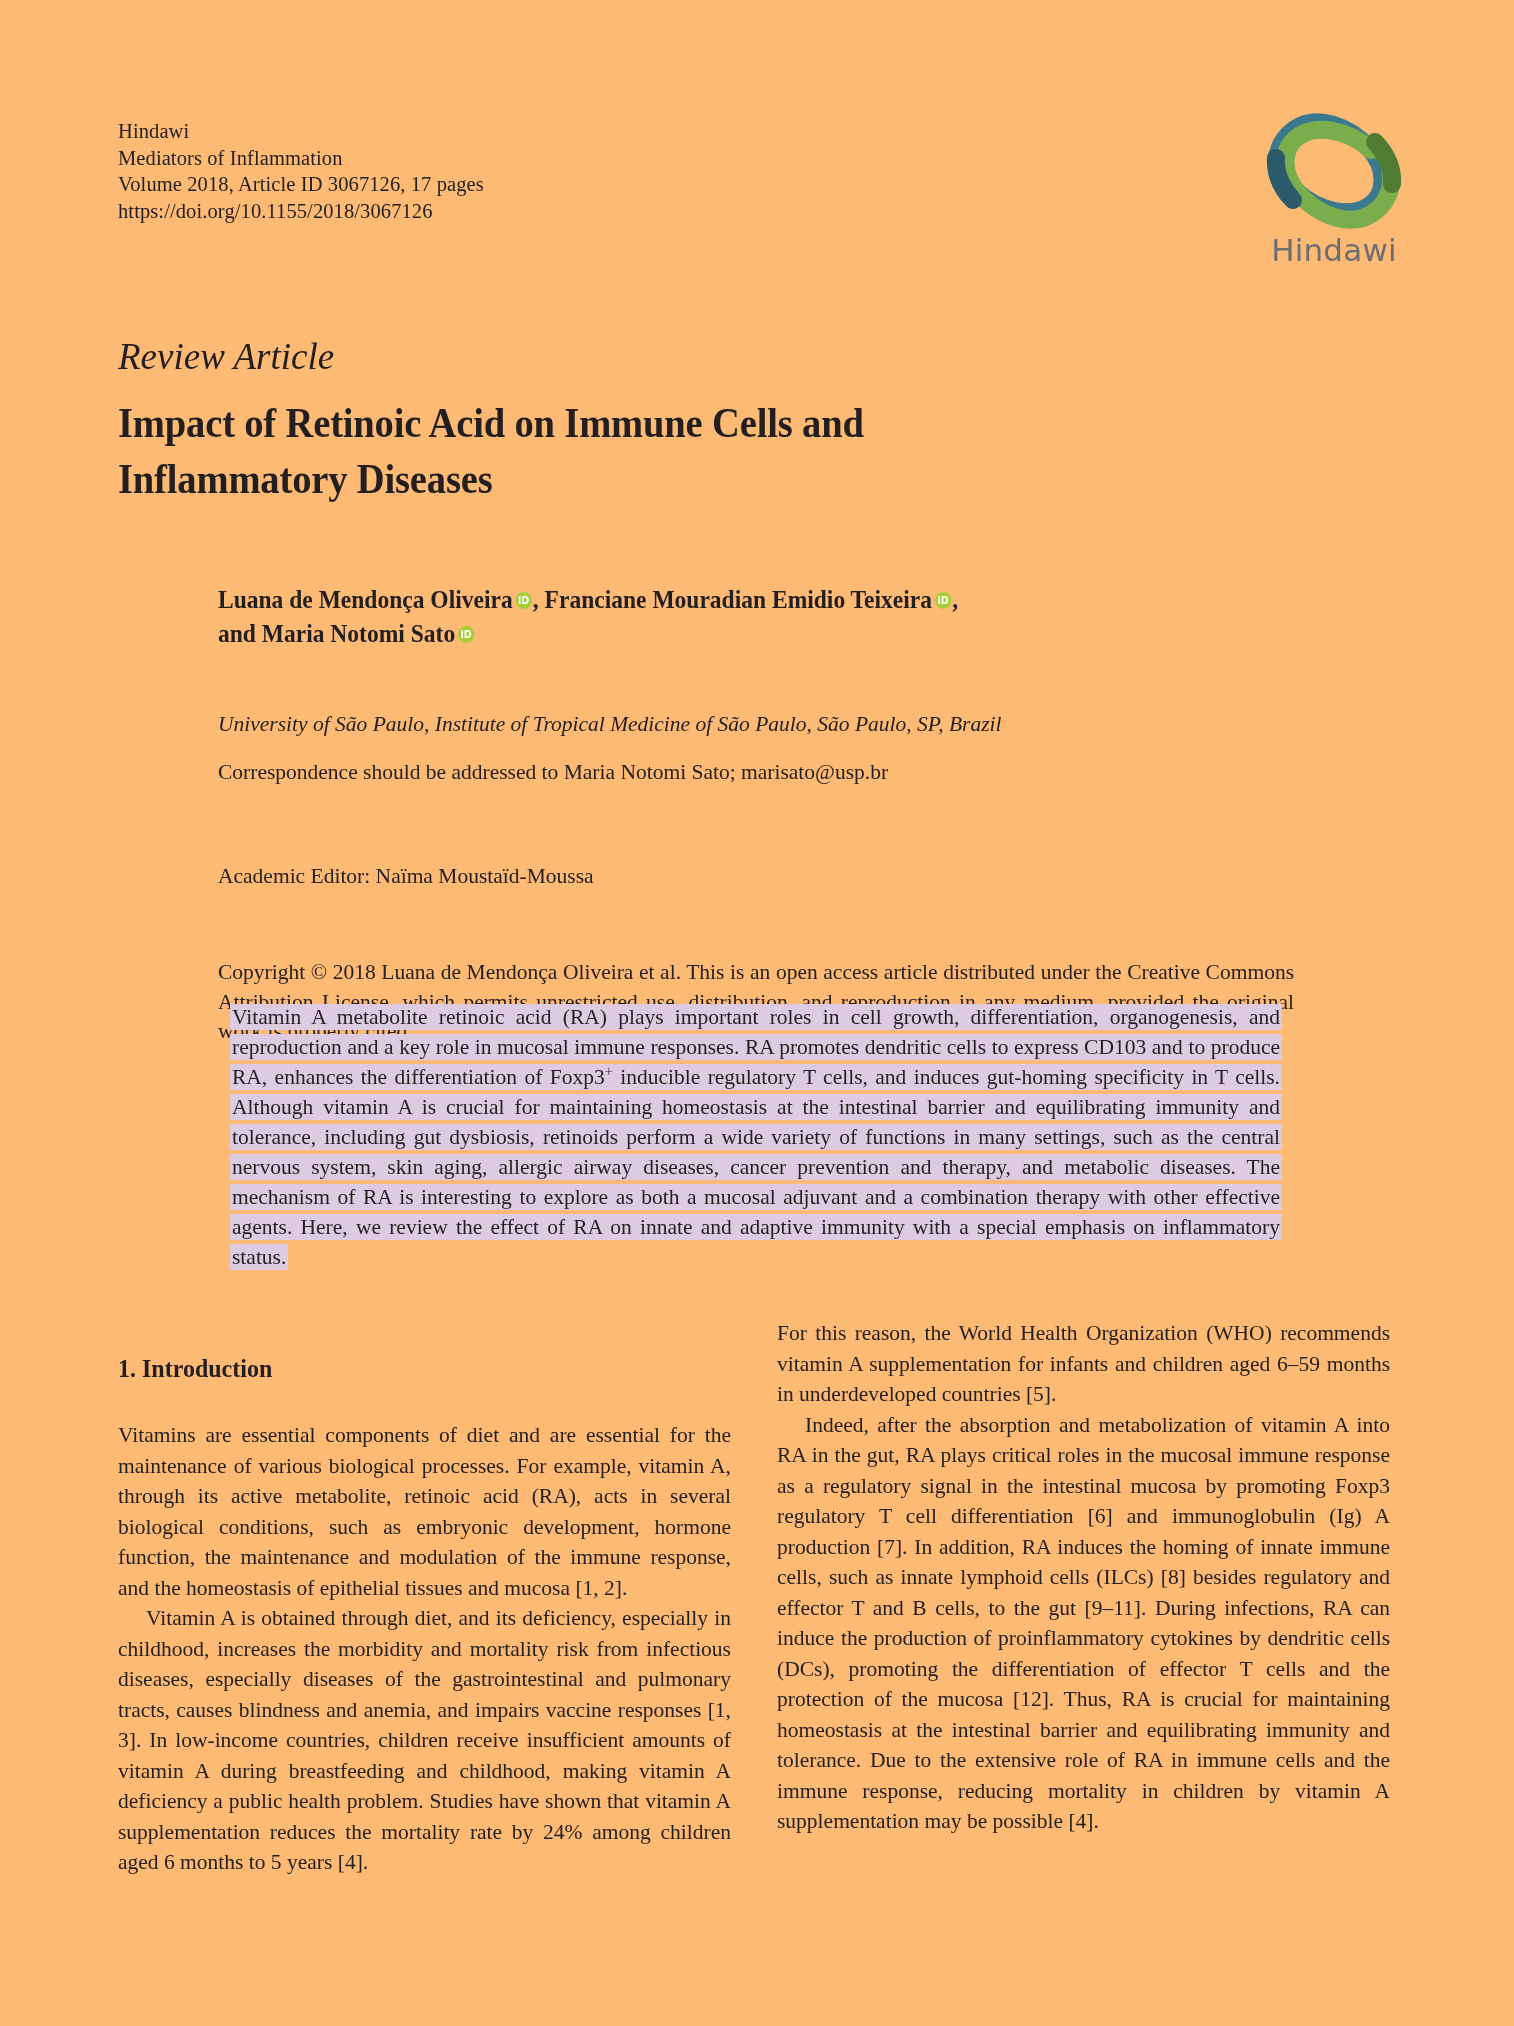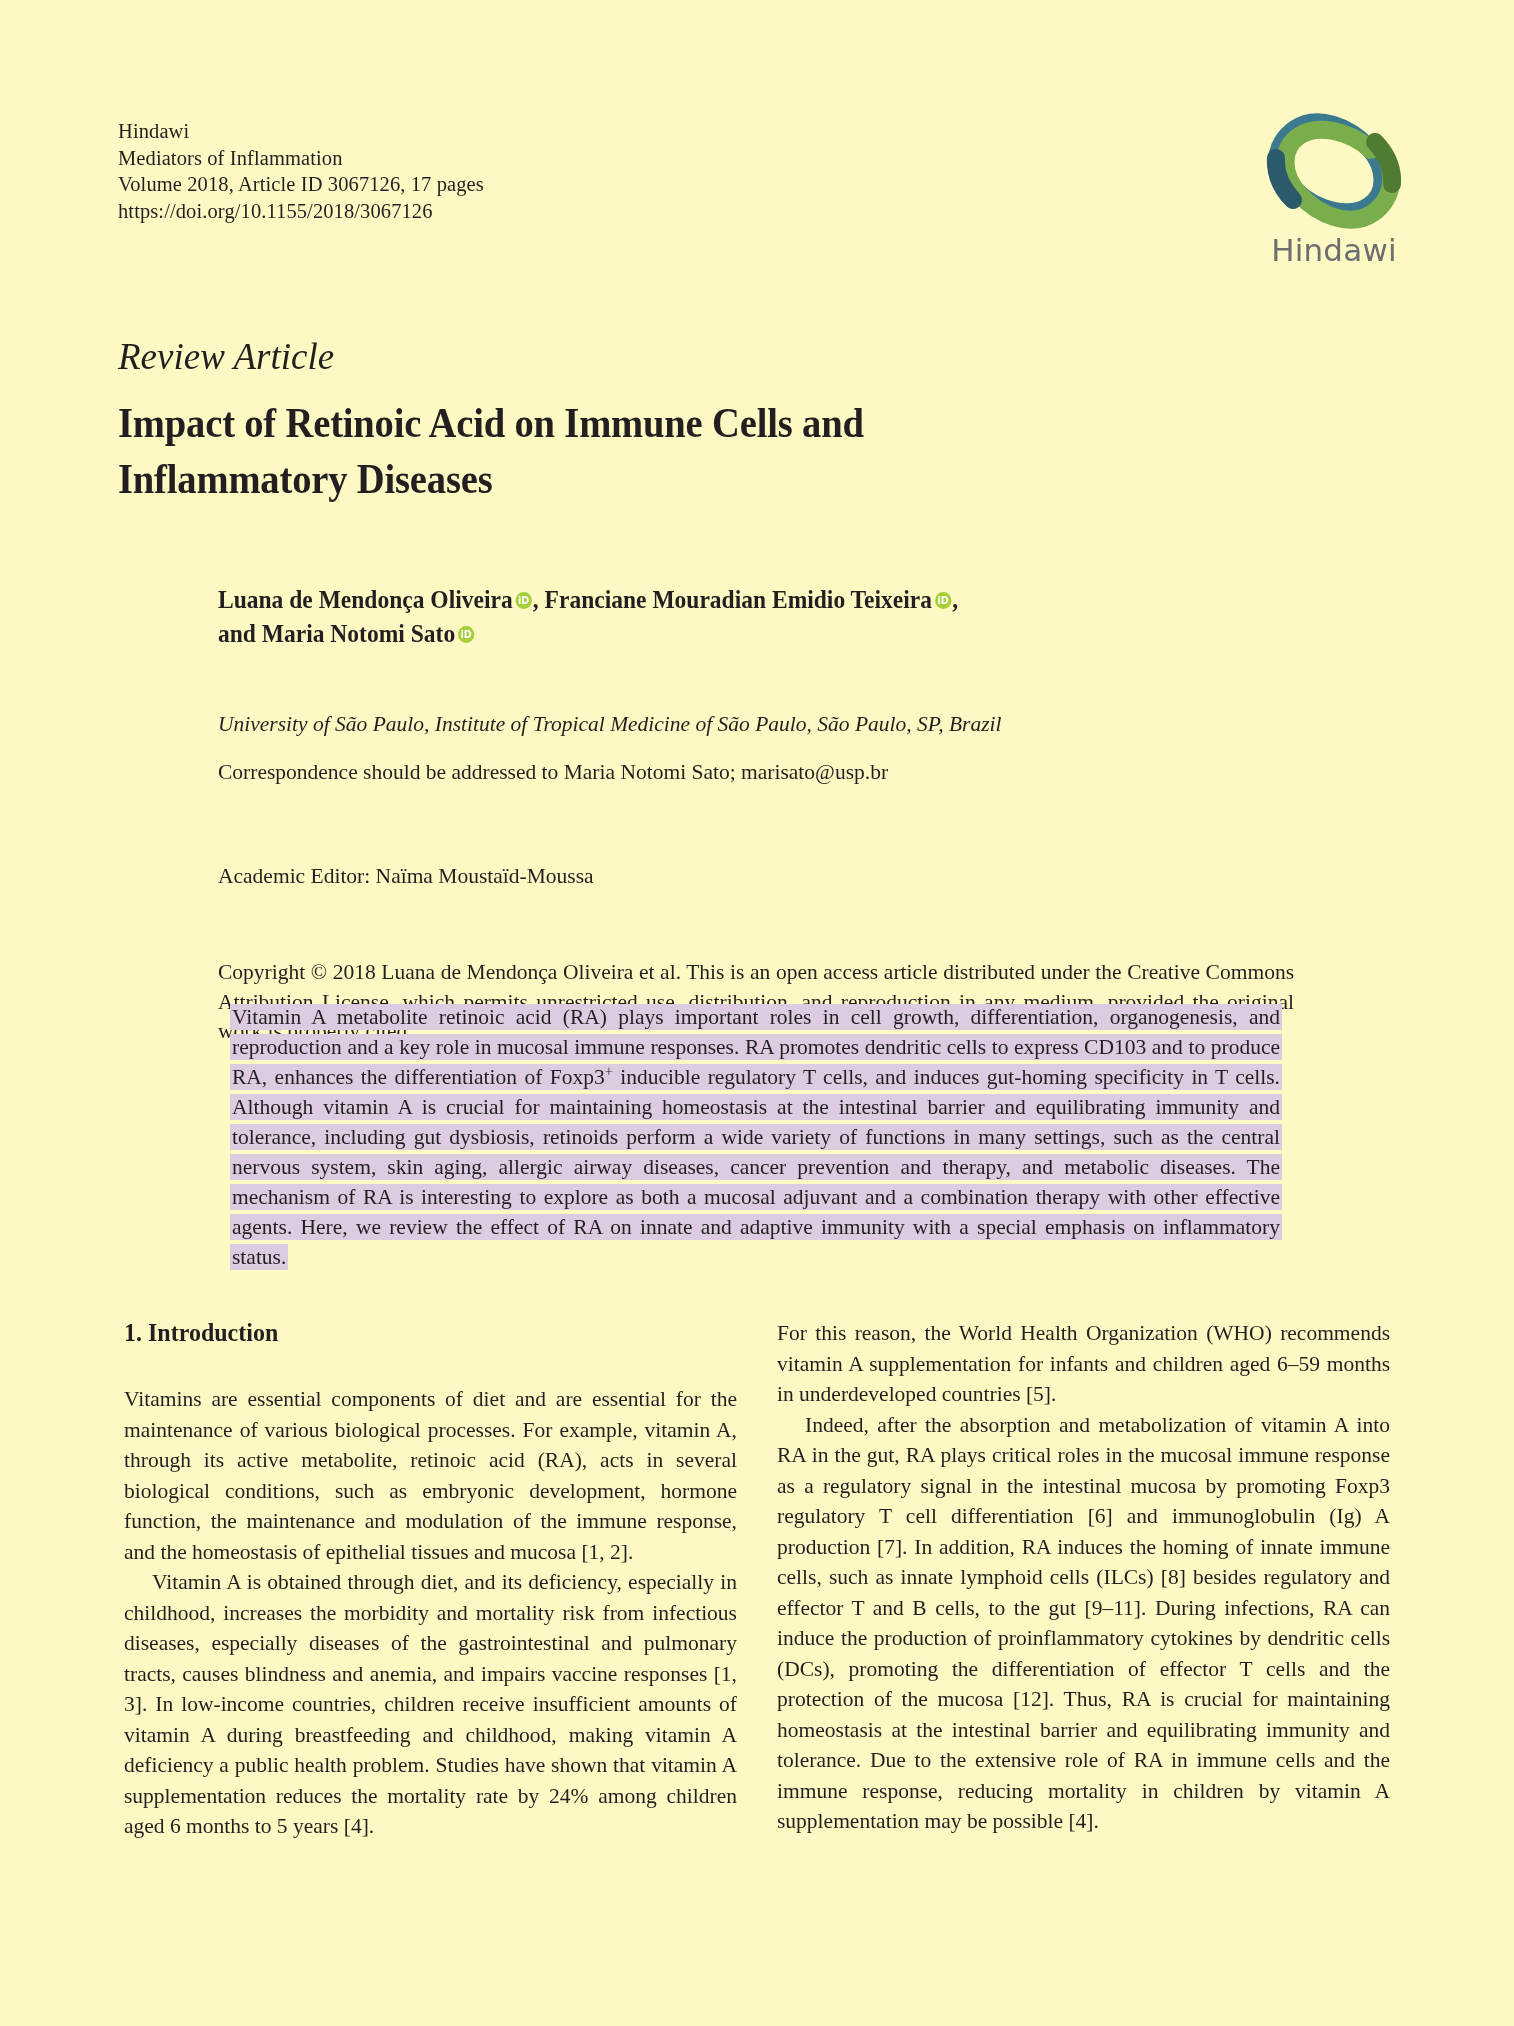--- a/index.html
+++ b/index.html
@@ -12,21 +12,21 @@
     height: 2026px;
     position: relative;
     font-family: "Liberation Serif", "DejaVu Serif", serif;
     color: #231f20;
     overflow: hidden;
   }
 
   .page {
     position: absolute;
     inset: 0;
-    background: #fef9c3;
+    background: #fdba74;
   }
 
   
   .masthead {
     position: absolute;
     left: 118px;
     top: 118px;
     font-family: "Liberation Serif", "DejaVu Serif", serif;
     font-size: 20.5px;
     line-height: 26.5px;
@@ -174,21 +174,21 @@
   
   .col {
     position: absolute;
     top: 1318px;
     width: 613px;
     font-size: 21.5px;
     line-height: 30.5px;
     text-align: justify;
     color: #231f20;
   }
-  .col-left  { left: 124px; }
+  .col-left  { left: 118px; margin-top: 36px; }
   .col-right { left: 777px; }
 
   .section-heading {
     font-size: 25px;
     font-weight: 700;
     line-height: 30px;
     margin: 0 0 36px 0;
     text-align: left;
     transform: scaleX(0.96);
     transform-origin: left top;

